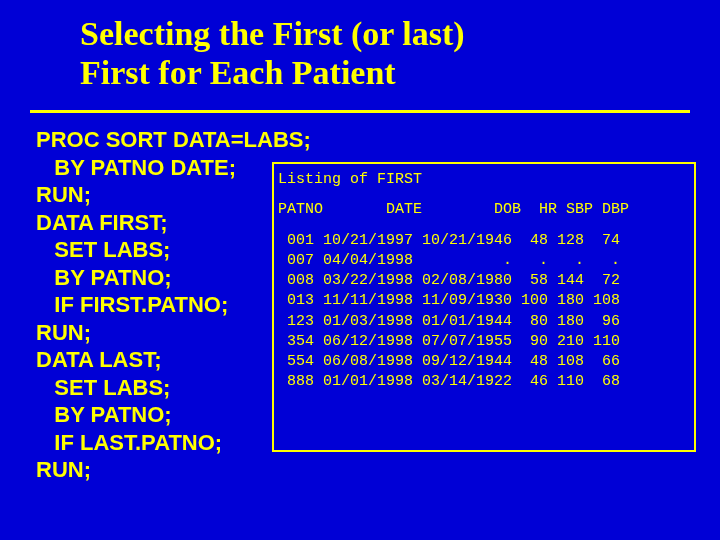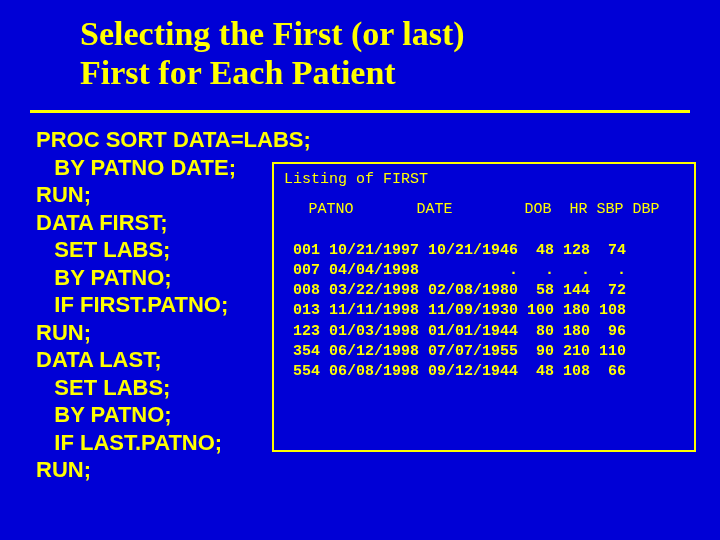--- a/index.html
+++ b/index.html
@@ -52,38 +52,36 @@
     letter-spacing: 0px;
   }
   .listing-box {
     position: absolute;
     left: 236px;
     top: 36px;
     width: 424px;
     height: 290px;
     border: 2px solid #ffff00;
     box-sizing: border-box;
-    padding: 6px 10px 6px 10px;
+    padding: 6px 10px 6px 4px;
     color: #ffff00;
     font-family: "Courier New", Courier, monospace;
     font-size: 15px;
     line-height: 1.35;
     background: #0000d6;
   }
   .listing-title {
     margin-bottom: 10px;
   }
   .listing-header {
     white-space: pre;
-    margin-bottom: 20px;
-    text-align: center;
+    margin-bottom: 10px;
   }
   .listing-row {
     white-space: pre;
-    font-weight: bold;
   }
 </style>
 </head>
 <body>
 
 <div class="slide">
 
   <div class="title">
     <div>Selecting the First (or last)</div>
     <div>First for Each Patient</div>
@@ -110,16 +108,17 @@
     <div class="listing-box">
       <div class="listing-title">Listing of FIRST</div>
       <div class="listing-header">PATNO       DATE        DOB  HR SBP DBP</div>
       <div class="listing-row"> 001 10/21/1997 10/21/1946  48 128  74</div>
       <div class="listing-row"> 007 04/04/1998          .   .   .   .</div>
       <div class="listing-row"> 008 03/22/1998 02/08/1980  58 144  72</div>
       <div class="listing-row"> 013 11/11/1998 11/09/1930 100 180 108</div>
       <div class="listing-row"> 123 01/03/1998 01/01/1944  80 180  96</div>
       <div class="listing-row"> 354 06/12/1998 07/07/1955  90 210 110</div>
       <div class="listing-row"> 554 06/08/1998 09/12/1944  48 108  66</div>
+      <div class="listing-row"> 888 01/01/1998 03/14/1922  46 110  68</div>
     </div>
 
   </div>
 </div>
 
 </body></html>

